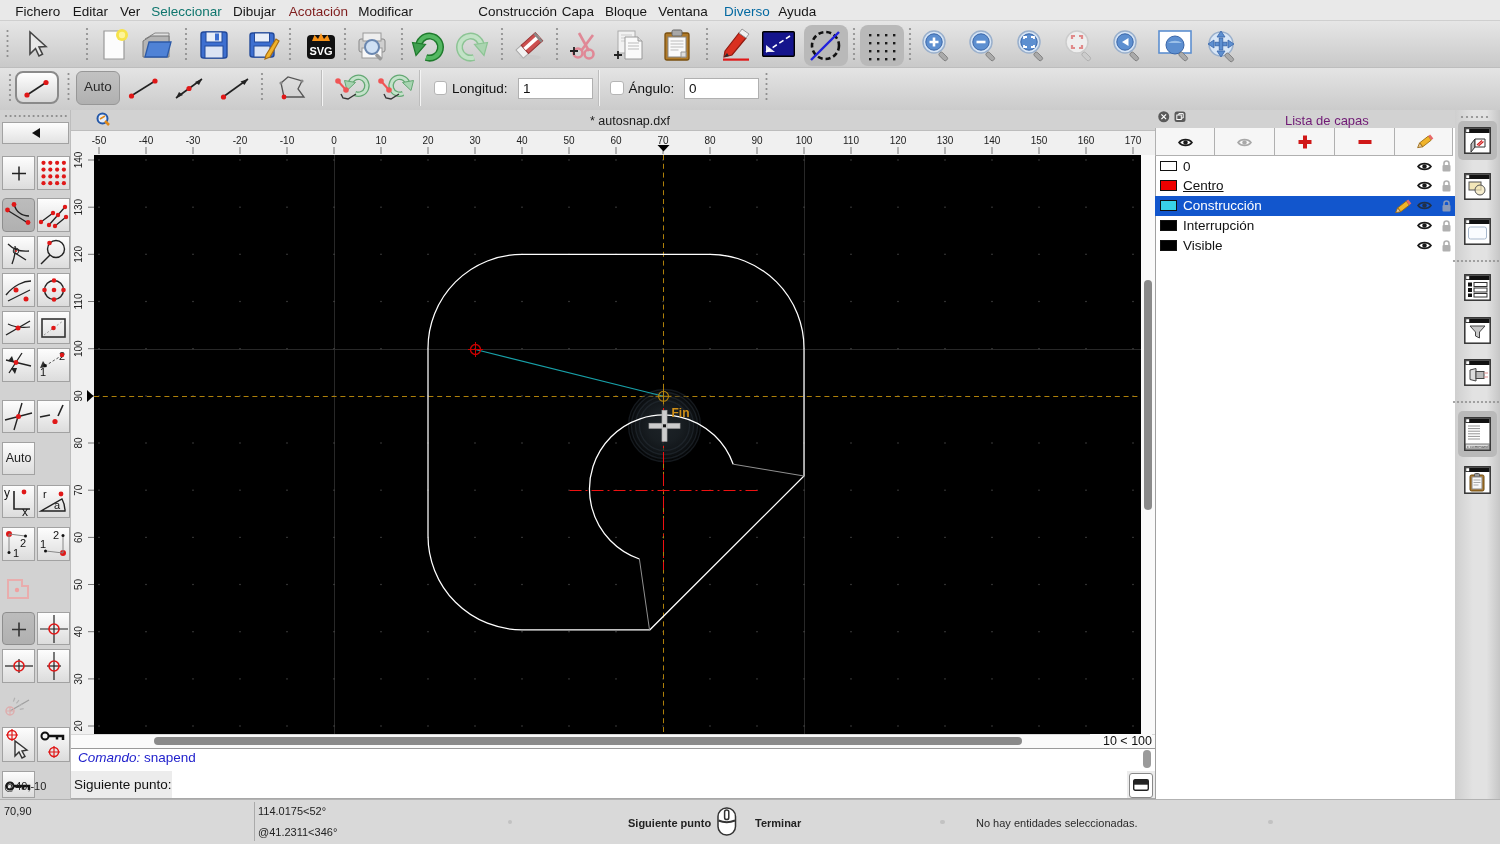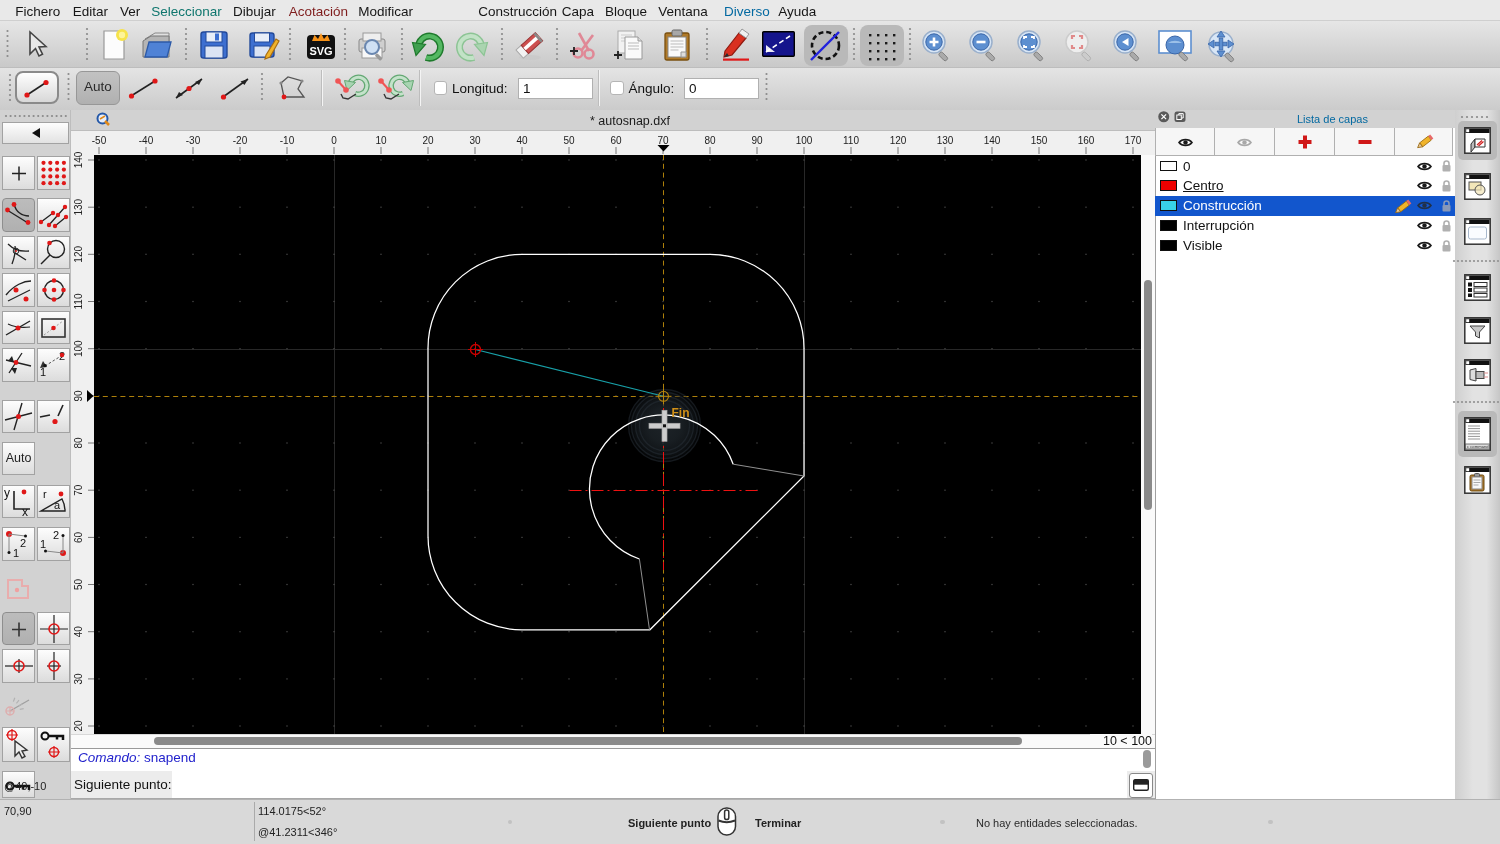--- a/index.html
+++ b/index.html
@@ -1056,21 +1056,21 @@
 <div class="abs" style="left:1155px;top:110px;width:300px;height:18px;background:#d2d2d2;"></div>
 <svg class="abs" style="left:1157.5px;top:111px" width="11.5" height="11.5" viewBox="0 0 11.5 11.5">
     <circle cx="5.75" cy="5.75" r="5.5" fill="#5a5a5a"></circle>
     <path d="M3.4 3.4 L8.1 8.1 M8.1 3.4 L3.4 8.1" stroke="#fff" stroke-width="1.25"></path>
   </svg>
 <svg class="abs" style="left:1174px;top:111px" width="12" height="11.5" viewBox="0 0 12 11.5">
     <rect x="0.5" y="0.5" width="11" height="10.5" rx="2.5" fill="#5a5a5a"></rect>
     <rect x="2.8" y="4" width="4.5" height="4.5" fill="none" stroke="#fff" stroke-width="1"></rect>
     <path d="M4.8 4 V2.6 H9.2 V7 H7.4" fill="none" stroke="#fff" stroke-width="1"></path>
   </svg>
-<div class="abs" style="left:1285px;top:113px;font-size:11px;color:#0369a1;margin-left:12px;">Lista de capas</div>
+<div class="abs" style="left:1285px;top:113px;font-size:13px;color:#701a75;">Lista de capas</div>
 <div class="abs" style="left:1155px;top:128px;width:298px;height:27.5px;background:#f6f6f6;border-bottom:1px solid #b0b0b0;"></div>
 <div class="abs" style="left:1155.0px;top:128px;width:60.0px;height:27.5px;border-right:1px solid #b0b0b0;border-left:1px solid #b0b0b0;"></div>
 <div class="abs" style="left:1215.0px;top:128px;width:59.5px;height:27.5px;border-right:1px solid #b0b0b0;"></div>
 <div class="abs" style="left:1274.5px;top:128px;width:60.5px;height:27.5px;border-right:1px solid #b0b0b0;"></div>
 <div class="abs" style="left:1335.0px;top:128px;width:60.0px;height:27.5px;border-right:1px solid #b0b0b0;"></div>
 <div class="abs" style="left:1395.0px;top:128px;width:58.0px;height:27.5px;border-right:1px solid #b0b0b0;"></div>
 <svg class="abs" style="left:1178px;top:136.5px" width="15" height="11" viewBox="0 0 15 11">
     <g transform="scale(1.0)">
       <path d="M1 5.5 C4 1.5 11 1.5 14 5.5 C11 9.5 4 9.5 1 5.5 Z" fill="none" stroke="#1a1a1a" stroke-width="1.6"></path>
       <circle cx="7.5" cy="5.5" r="2.2" fill="#1a1a1a"></circle>

